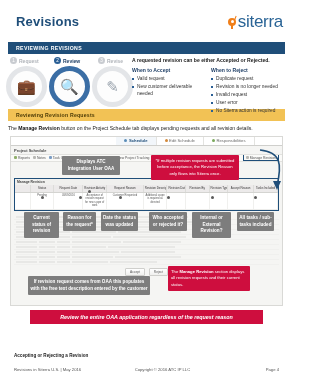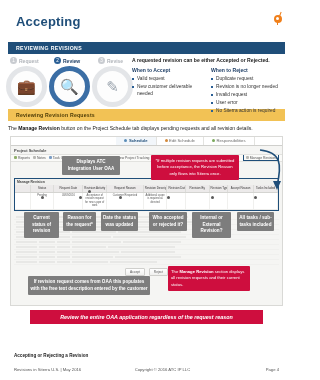--- a/index.html
+++ b/index.html
@@ -195,28 +195,29 @@
     padding: 0 14px; font-size: 4.2px; color: #555;
   }
   .foot-line span:nth-child(2){ margin-right: 22px; }
 </style>
 </head>
 <body>
 
 <div class="page">
 
   <div class="header">
-    <div class="page-title">Accepting</div>
+    <div class="page-title">Revisions</div>
     <div class="logo">
       <span class="logo-pin">
         <span class="spark"></span>
           <span class="ball"></span>
           <span class="dot"></span>
           <span class="stem"></span>
       </span>
+      <span class="logo-text">siterra</span>
     </div>
   </div>
 
   <div class="bar-blue">REVIEWING REVISIONS</div>
 
   <div class="steps-wrap">
     <div class="step-labels">
       <div class="step-label">
         <span class="step-num">1</span>
         <span class="step-text">Request</span>

